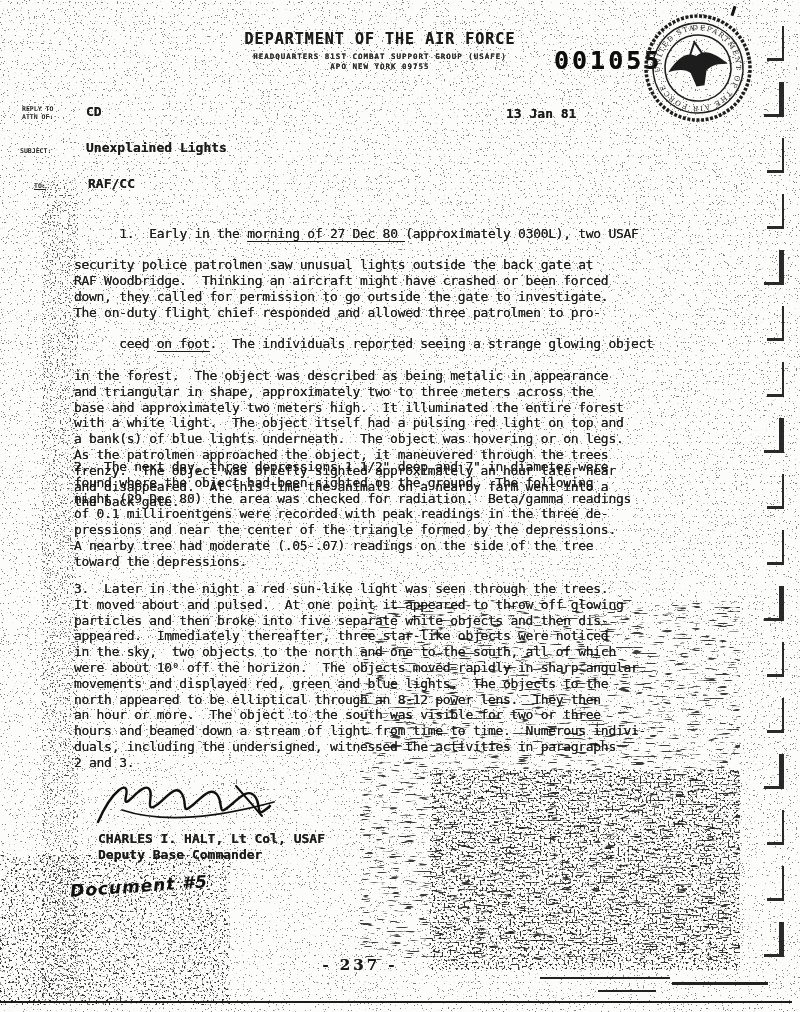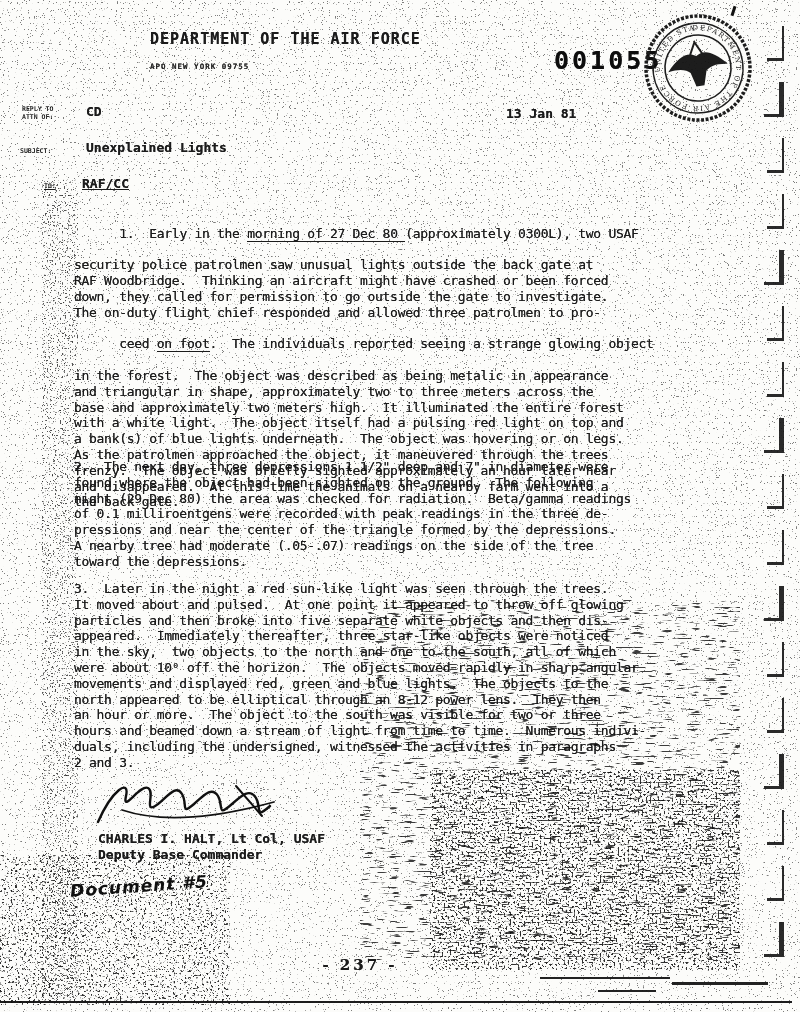--- a/index.html
+++ b/index.html
@@ -1,21 +1,21 @@
 <!DOCTYPE html>
 <html><head>
 <meta charset="utf-8">
 <style>
   html,body{margin:0;padding:0;background:#888;}
   #page{position:relative;width:800px;height:1012px;background:#fcfcfa;overflow:hidden;
         font-family:"DejaVu Sans Mono", monospace;color:#1b1b1b;}
   .abs{position:absolute;}
   .typed{font-family:"DejaVu Sans Mono", monospace;color:#1b1b1b;
          text-shadow:0 0 0.5px rgba(15,15,15,0.75);}
-  .center{text-align:left;}
+  .center{text-align:center;}
   
   .lh-title{left:150px;top:30px;width:460px;font-size:15px;font-weight:bold;letter-spacing:1px;
             filter:blur(0.3px);}
   .lh-sub1{left:150px;top:52px;width:460px;font-size:7.5px;font-weight:bold;letter-spacing:1px;
            color:#2c2c2c;filter:blur(0.5px);}
   .lh-sub2{left:150px;top:62px;width:460px;font-size:7.5px;font-weight:bold;letter-spacing:1px;
            color:#2c2c2c;filter:blur(0.5px);}
   .stamp{left:554px;top:46px;font-size:25px;font-weight:bold;letter-spacing:3px;color:#0d0d0d;
          filter:blur(0.3px);}
   .datefield{left:506px;top:106px;font-size:13px;font-weight:bold;}
@@ -43,20 +43,21 @@
   .emark.thick{border-right-width:5px;}
   .corner-mark{left:732px;top:6px;width:3px;height:10px;background:#111;transform:rotate(18deg);}
   .noise{pointer-events:none;}
 </style>
 </head>
 <body>
 
 <div id="page">
 
   <div class="abs typed lh-title center">DEPARTMENT OF THE AIR FORCE</div>
+  <div class="abs typed lh-sub1 center">HEADQUARTERS 81ST COMBAT SUPPORT GROUP (USAFE)</div>
   <div class="abs typed lh-sub2 center">APO NEW YORK 09755</div>
   <div class="abs typed stamp">001055</div>
   <div class="abs corner-mark"></div>
 
   <svg class="abs" style="left:640px;top:10px;" width="116" height="116" viewBox="0 0 116 116">
     <g fill="none" stroke="#1d1d1d" transform="rotate(-8 58 58)">
       <circle cx="58" cy="58" r="52" stroke-width="3.5" stroke-dasharray="3 1.6"></circle>
       <circle cx="58" cy="58" r="45" stroke-width="1.4"></circle>
       <circle cx="58" cy="58" r="33" stroke-width="1.6"></circle>
       <defs>
@@ -73,22 +74,22 @@
   <div class="abs mlabel" style="left:22px;top:106px;">
     <div>REPLY TO</div>
     <div>ATTN OF:</div>
   </div>
   <div class="abs typed fieldval" style="left:86px;top:104px;">CD</div>
   <div class="abs typed datefield">13 Jan 81</div>
 
   <div class="abs mlabel" style="left:20px;top:148px;">SUBJECT:</div>
   <div class="abs typed fieldval" style="left:86px;top:140px;">Unexplained Lights</div>
 
-  <div class="abs mlabel" style="left:44px;top:183px;text-decoration:underline;">TO:</div>
-  <div class="abs typed fieldval" style="left:82px;top:176px;text-decoration:underline;">RAF/CC</div>
+  <div class="abs mlabel" style="left:34px;top:183px;text-decoration:underline;">TO:</div>
+  <div class="abs typed fieldval" style="left:88px;top:176px;">RAF/CC</div>
 
   <div class="abs typed para" style="top:210px;">
     <div class="tline">
       <span>1.  Early in the </span><span class="u">morning of 27 Dec 80 </span><span>(approximately 0300L), two USAF</span>
     </div>
     <div>
         <div class="tline">security police patrolmen saw unusual lights outside the back gate at</div>
         <div class="tline">RAF Woodbridge.  Thinking an aircraft might have crashed or been forced</div>
         <div class="tline">down, they called for permission to go outside the gate to investigate.</div>
         <div class="tline">The on-duty flight chief responded and allowed three patrolmen to pro-</div>

